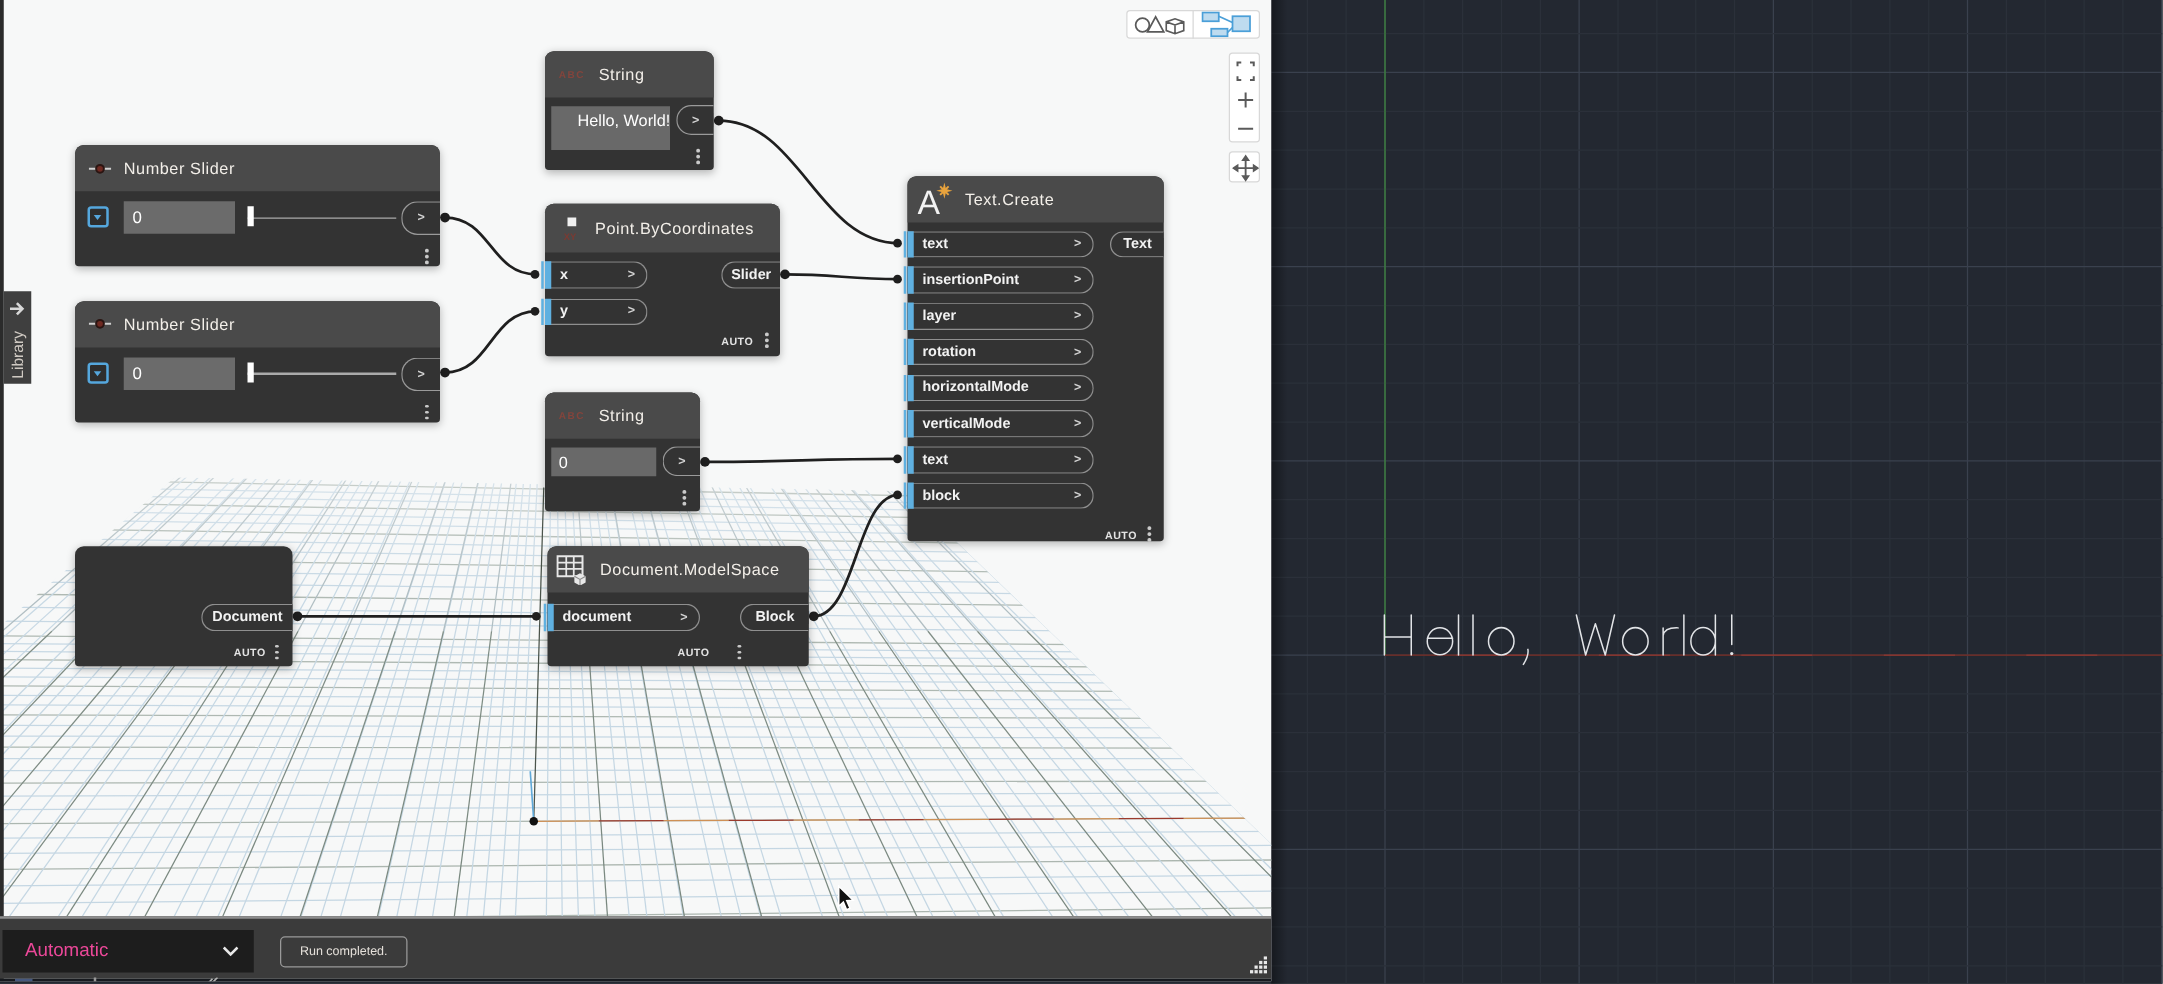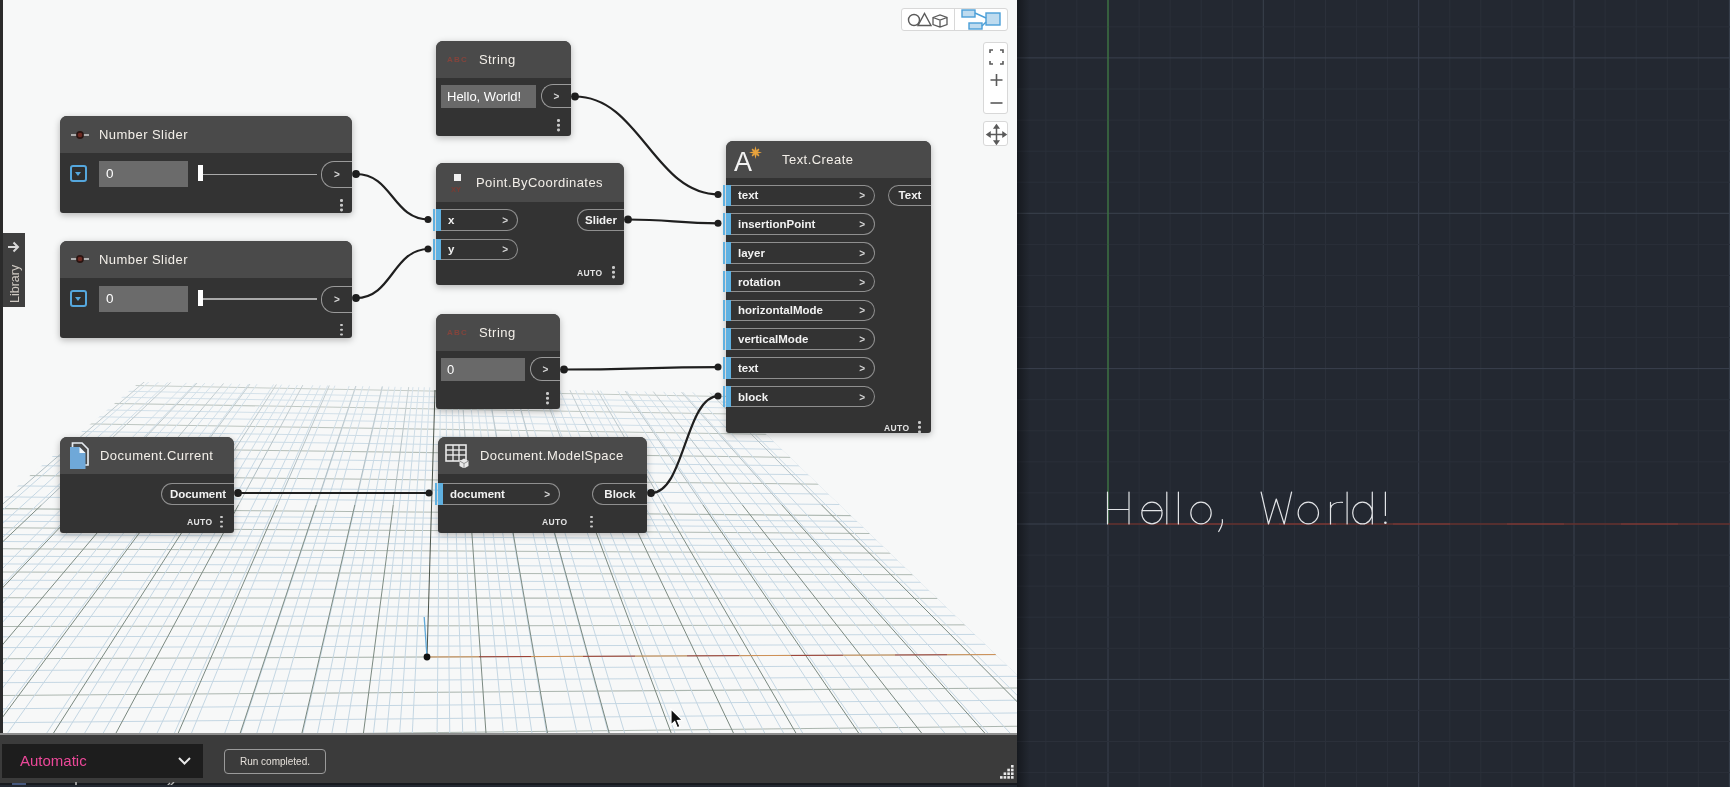--- a/index.html
+++ b/index.html
@@ -362,21 +362,21 @@
         <div style="position:absolute;right:0;top:8px;width:31px;height:27px;border:1px solid #9a9a9a;border-right:none;border-radius:13px 0 0 13px;box-sizing:border-box;display:flex;align-items:center;justify-content:center;font-size:10px;color:#d5d5d5;font-weight:bold">&gt;</div>
         <div style="position:absolute;left:280px;top:46px;width:2.6px;height:2.6px;border-radius:50%;background:#c9c9c9;box-shadow:0 4.7px 0 #c9c9c9,0 9.4px 0 #c9c9c9"></div>
       </div>
     </div>
 <div class="node" style="left:436px;top:41px;width:135px;height:95px">
       <div class="nhead" style="height:37px">
         <span style="margin-left:11px;font-size:8px;font-weight:bold;color:#84443c;letter-spacing:1.2px">ABC</span>
         <span class="ntitle" style="margin-left:11px">String</span>
       </div>
       <div class="nbody" style="top:37px;bottom:0">
-        <div style="position:absolute;left:5px;top:7px;width:95px;height:23px;background:#696969;color:#fff;font-size:13px;line-height:23px;padding-left:6px;box-sizing:border-box;white-space:nowrap">Hello, World!</div>
+        <div style="position:absolute;left:5px;top:7px;width:95px;height:35px;background:#696969;color:#fff;font-size:13px;line-height:23px;padding-left:21px;box-sizing:border-box;white-space:nowrap">Hello, World!</div>
         <div style="position:absolute;right:0;top:6px;width:30px;height:24px;border:1px solid #9a9a9a;border-right:none;border-radius:12px 0 0 12px;box-sizing:border-box;display:flex;align-items:center;justify-content:center;font-size:10px;color:#d5d5d5;font-weight:bold">&gt;</div>
         <div style="position:absolute;left:121px;top:41px;width:2.6px;height:2.6px;border-radius:50%;background:#c9c9c9;box-shadow:0 4.7px 0 #c9c9c9,0 9.4px 0 #c9c9c9"></div>
       </div>
     </div>
 <div class="node" style="left:436px;top:314px;width:124px;height:95px">
       <div class="nhead" style="height:37px">
         <span style="margin-left:11px;font-size:8px;font-weight:bold;color:#84443c;letter-spacing:1.2px">ABC</span>
         <span class="ntitle" style="margin-left:11px">String</span>
       </div>
       <div class="nbody" style="top:37px;bottom:0">
@@ -413,21 +413,21 @@
     </div>
 <div class="node" style="left:726px;top:141px;width:205px;height:292px">
       <div class="nhead" style="height:37px">
         <svg width="30" height="27" style="margin-left:8px" viewBox="0 0 30 27">
           <text x="0" y="25" font-size="27" fill="#f2f2f2" font-family="Liberation Sans">A</text>
           <g fill="#e8a33d" transform="translate(21.5,6.5)">
             <path d="M0 -6.5 L1.3 -1.3 L6.5 0 L1.3 1.3 L0 6.5 L-1.3 1.3 L-6.5 0 L-1.3 -1.3 Z"></path>
             <path d="M-3.4 -3.4 L-0.9 -0.9 M3.4 -3.4 L0.9 -0.9 M3.4 3.4 L0.9 0.9 M-3.4 3.4 L-0.9 0.9" stroke="#e8a33d" stroke-width="1.5"></path>
           </g>
         </svg>
-        <span class="ntitle" style="margin-left:18px">Text.Create</span>
+        <span class="ntitle" style="margin-left:8px">Text.Create</span>
       </div>
       <div class="nbody" style="top:37px;bottom:0">
         <div style="position:absolute;left:0px;top:6.7px;width:149px;height:21.5px;border:1px solid #8f8f8f;border-left:none;border-radius:0 12px 12px 0;box-sizing:border-box;background:#333">
           <span style="position:absolute;left:12px;top:50%;transform:translateY(-50%);font-size:11.5px;font-weight:bold;color:#f2f2f2;white-space:nowrap">text</span>
           <span style="position:absolute;right:9px;top:50%;transform:translateY(-50%);font-size:10px;color:#d5d5d5;font-weight:bold">&gt;</span>
           <div style="position:absolute;left:0;top:-1px;width:4.5px;height:21.5px;background:#5fb0e0"></div>
           <div style="position:absolute;left:-3px;top:-1px;width:1.6px;height:21.5px;background:#5fb0e0"></div>
         </div>
         <div style="position:absolute;left:0px;top:35.45px;width:149px;height:21.5px;border:1px solid #8f8f8f;border-left:none;border-radius:0 12px 12px 0;box-sizing:border-box;background:#333">
           <span style="position:absolute;left:12px;top:50%;transform:translateY(-50%);font-size:11.5px;font-weight:bold;color:#f2f2f2;white-space:nowrap">insertionPoint</span>
@@ -470,28 +470,20 @@
           <span style="position:absolute;right:9px;top:50%;transform:translateY(-50%);font-size:10px;color:#d5d5d5;font-weight:bold">&gt;</span>
           <div style="position:absolute;left:0;top:-1px;width:4.5px;height:21.5px;background:#5fb0e0"></div>
           <div style="position:absolute;left:-3px;top:-1px;width:1.6px;height:21.5px;background:#5fb0e0"></div>
         </div>
         <div style="position:absolute;right:0px;top:6.7px;width:43px;height:21.5px;border:1px solid #8f8f8f;border-right:none;border-radius:12px 0 0 12px;box-sizing:border-box;background:#333;display:flex;align-items:center;justify-content:center;font-size:11.5px;font-weight:bold;color:#f2f2f2">Text</div>
         <div style="position:absolute;left:158px;top:245px;font-size:8.5px;font-weight:bold;color:#e3e3e3;letter-spacing:.4px">AUTO</div>
         <div style="position:absolute;left:192px;top:243px;width:2.6px;height:2.6px;border-radius:50%;background:#c9c9c9;box-shadow:0 4.7px 0 #c9c9c9,0 9.4px 0 #c9c9c9"></div>
       </div>
     </div>
 <div class="node" style="left:60px;top:437px;width:174px;height:96px">
-      <div class="nhead" style="height:37px">
-        <svg width="21" height="27" style="margin-left:9px" viewBox="0 0 21 27">
-          <path d="M3.5 1 L13 1 L19 7 L19 23 L3.5 23 Z" fill="none" stroke="#e6ebf0" stroke-width="1.7"></path>
-          <path d="M1 5 L10.5 5 L16.5 11 L16.5 27 L1 27 Z" fill="#6fa8d8"></path>
-          <path d="M10.5 5 L10.5 11 L16.5 11 Z" fill="#f2f6fa"></path>
-        </svg>
-        <span class="ntitle" style="margin-left:10px">Document.Current</span>
-      </div>
       <div class="nbody" style="top:37px;bottom:0">
         <div style="position:absolute;right:0px;top:9px;width:73px;height:21.5px;border:1px solid #8f8f8f;border-right:none;border-radius:12px 0 0 12px;box-sizing:border-box;background:#333;display:flex;align-items:center;justify-content:center;font-size:11.5px;font-weight:bold;color:#f2f2f2">Document</div>
         <div style="position:absolute;left:127px;top:43px;font-size:8.5px;font-weight:bold;color:#e3e3e3;letter-spacing:.4px">AUTO</div>
         <div style="position:absolute;left:160px;top:41.5px;width:2.6px;height:2.6px;border-radius:50%;background:#c9c9c9;box-shadow:0 4.7px 0 #c9c9c9,0 9.4px 0 #c9c9c9"></div>
       </div>
     </div>
 <div class="node" style="left:438px;top:437px;width:209px;height:96px">
       <div class="nhead" style="height:37px">
         <svg width="26" height="24" style="margin-left:7px" viewBox="0 0 26 24">
           <rect x="1" y="1" width="20" height="16" fill="none" stroke="#e8e8e8" stroke-width="1.6"></rect>

